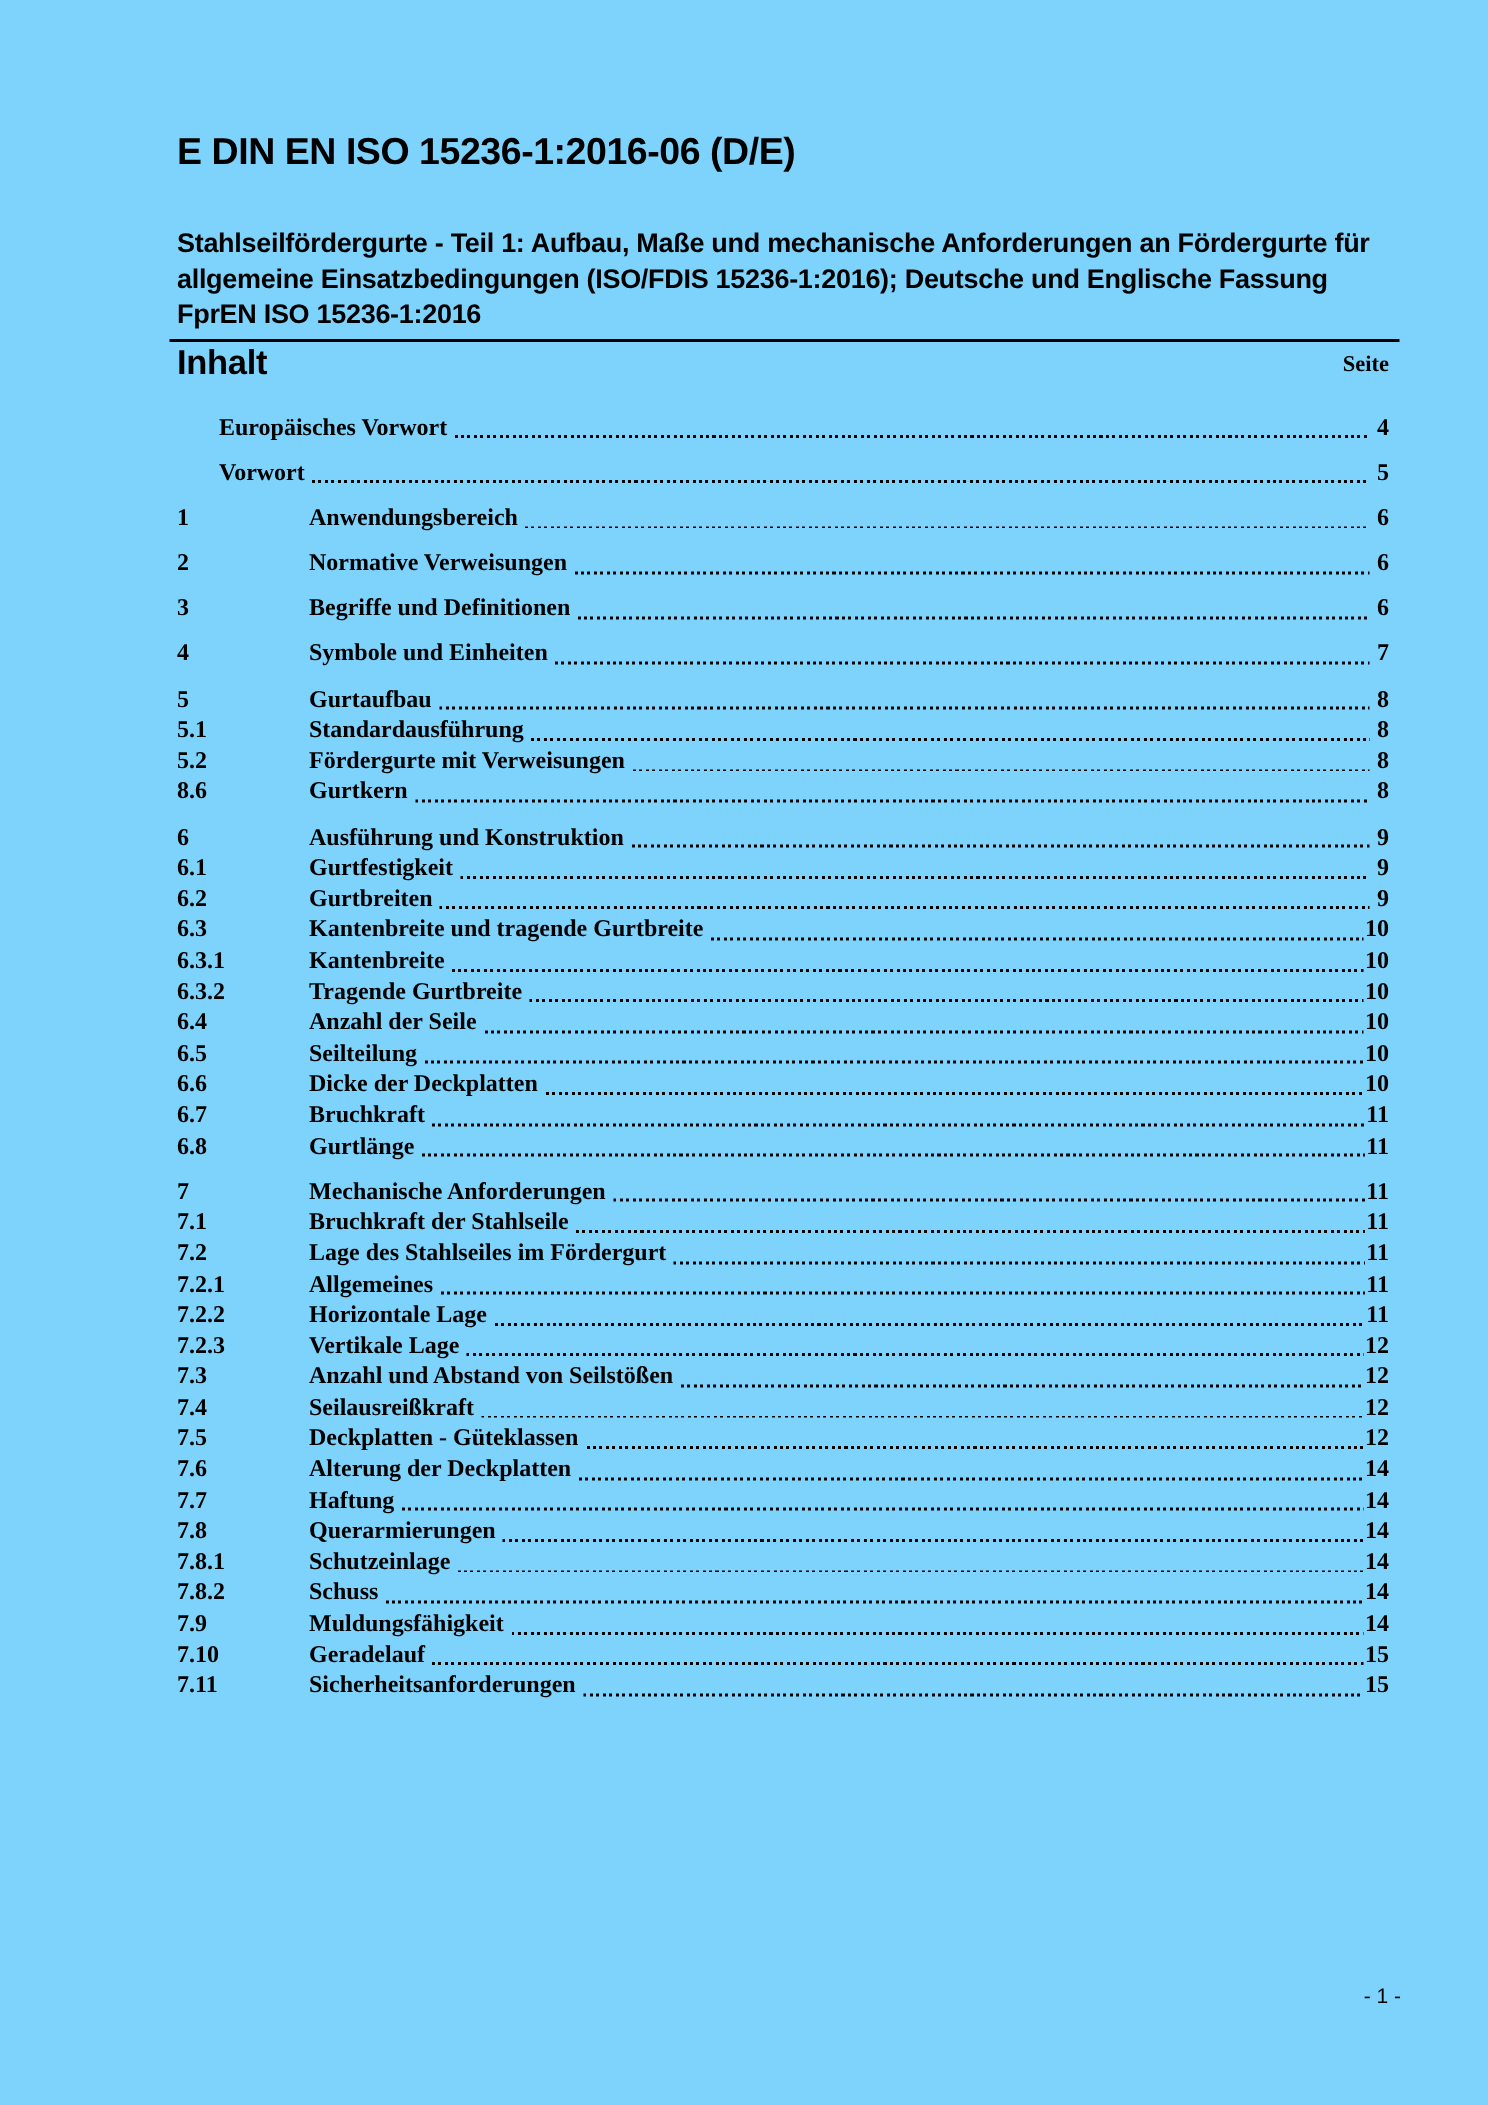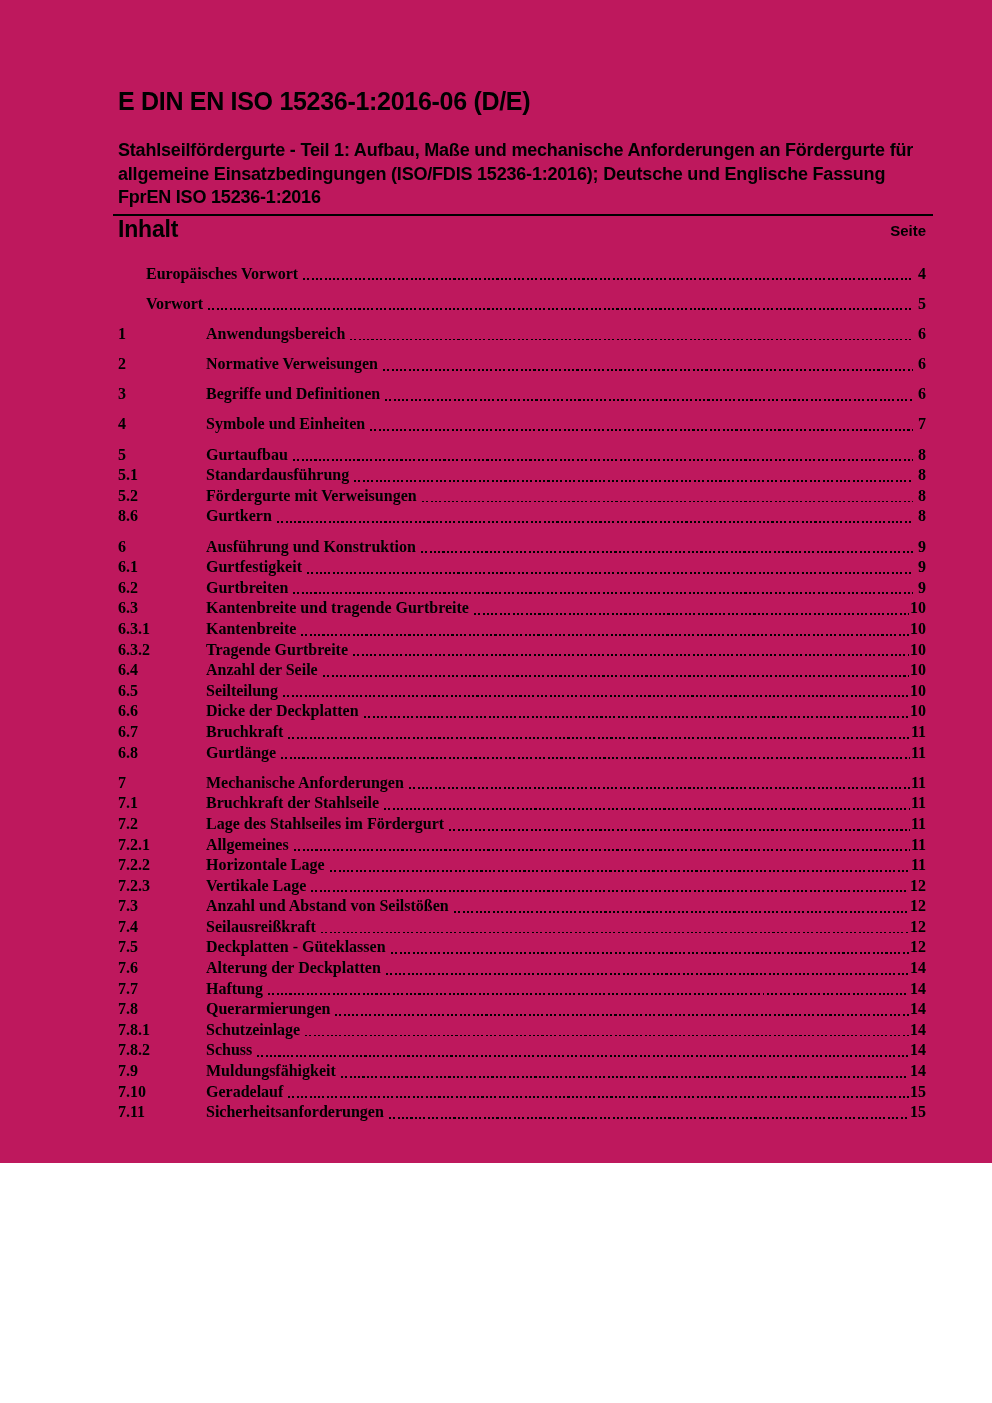--- a/index.html
+++ b/index.html
@@ -3,22 +3,22 @@
 <meta charset="utf-8">
 <style>
   html, body {
     margin: 0;
     padding: 0;
     background: #ffffff;
   }
   .page {
     position: relative;
     width: 992px;
-    height: 1163px;
-    background: #be185d;
+    height: 1403px;
+    background: #7dd3fc;
     color: #000000;
     overflow: hidden;
     font-family: "Liberation Sans", sans-serif;
   }
   .content {
     padding: 88px 66px 0 118px;
   }
   .doc-number {
     margin: 0;
     font-family: "Liberation Sans", sans-serif;
@@ -26,21 +26,21 @@
     font-size: 25px;
     line-height: 26px;
     letter-spacing: -0.3px;
   }
   .pub-date {
     margin-top: 5px;
     font-size: 14px;
     line-height: 17px;
   }
   .doc-title {
-    margin-top: 25px;
+    margin-top: 37px;
     font-weight: bold;
     font-size: 18px;
     line-height: 23.5px;
     letter-spacing: -0.2px;
   }
   .doc-title.en {
     margin-top: 22px;
   }
   .head-rule {
     margin: 4px 0 0 -5px;
@@ -57,20 +57,21 @@
     font-weight: bold;
     font-size: 23px;
     line-height: 27px;
     letter-spacing: -0.2px;
   }
   .seite-label {
     font-weight: bold;
     font-size: 15px;
     line-height: 18px;
     padding-bottom: 3px;
+    font-family: Liberation Serif, serif;
   }
   .toc-list {
     margin-top: 21px;
     font-family: "Liberation Serif", serif;
     font-weight: bold;
     font-size: 16px;
   }
   .toc-row {
     display: flex;
     align-items: baseline;

